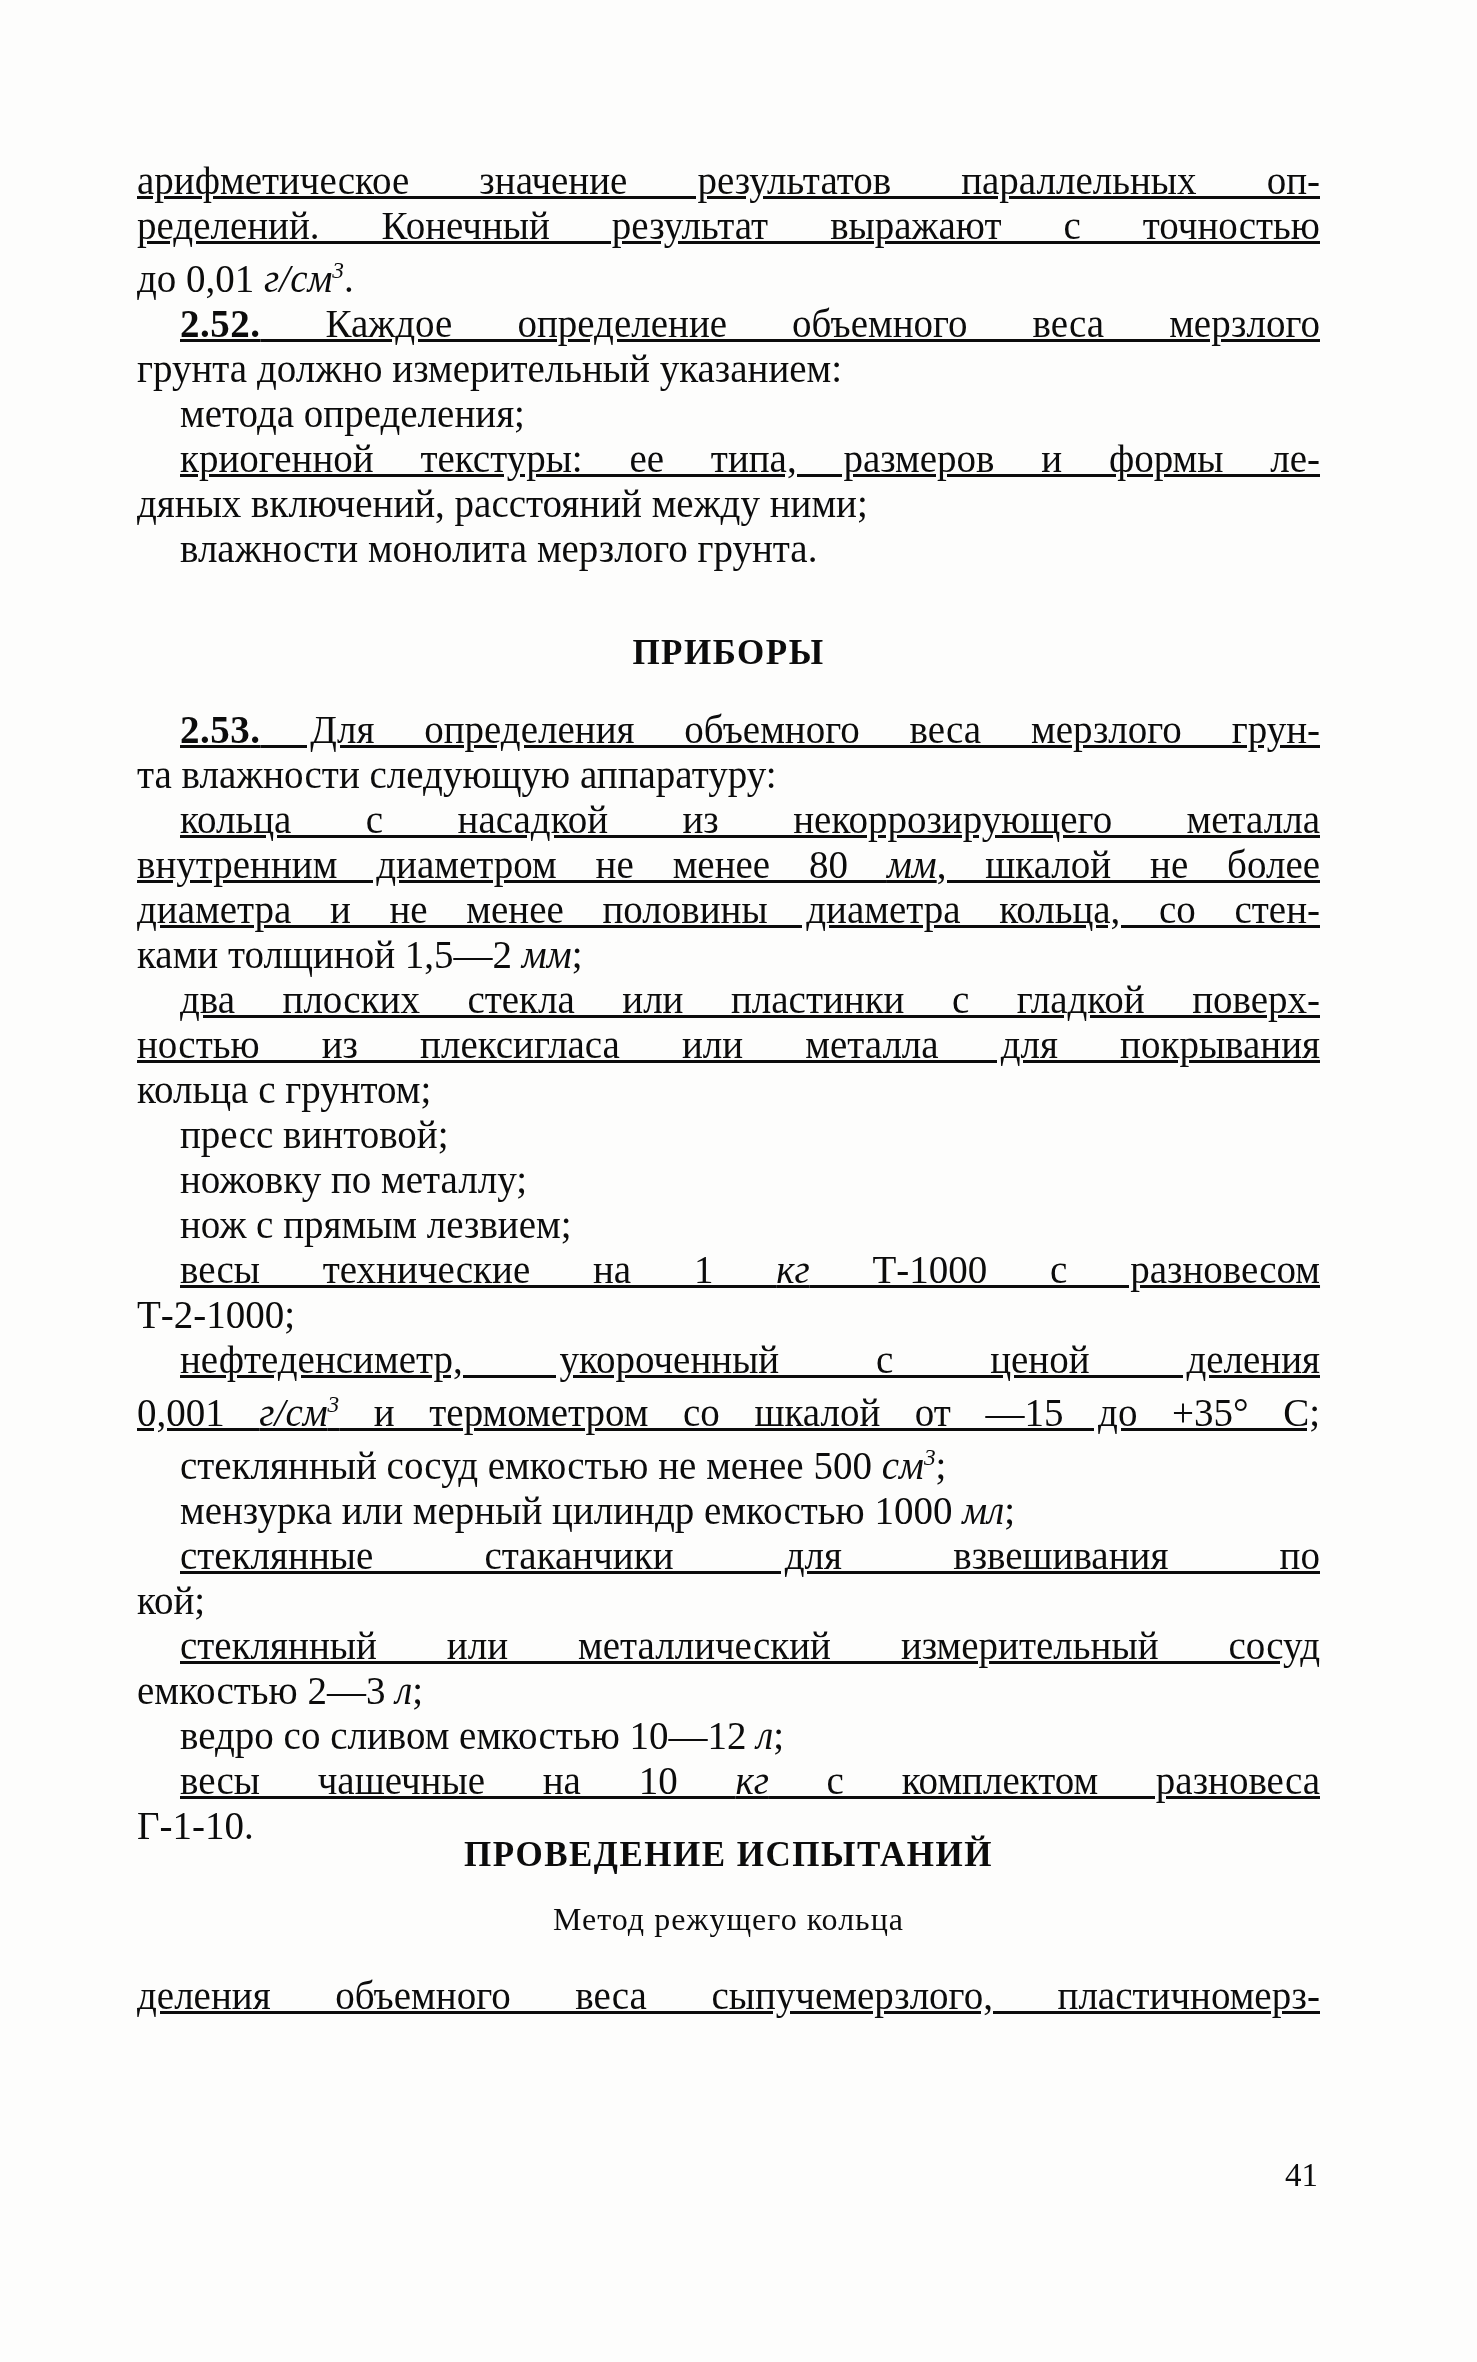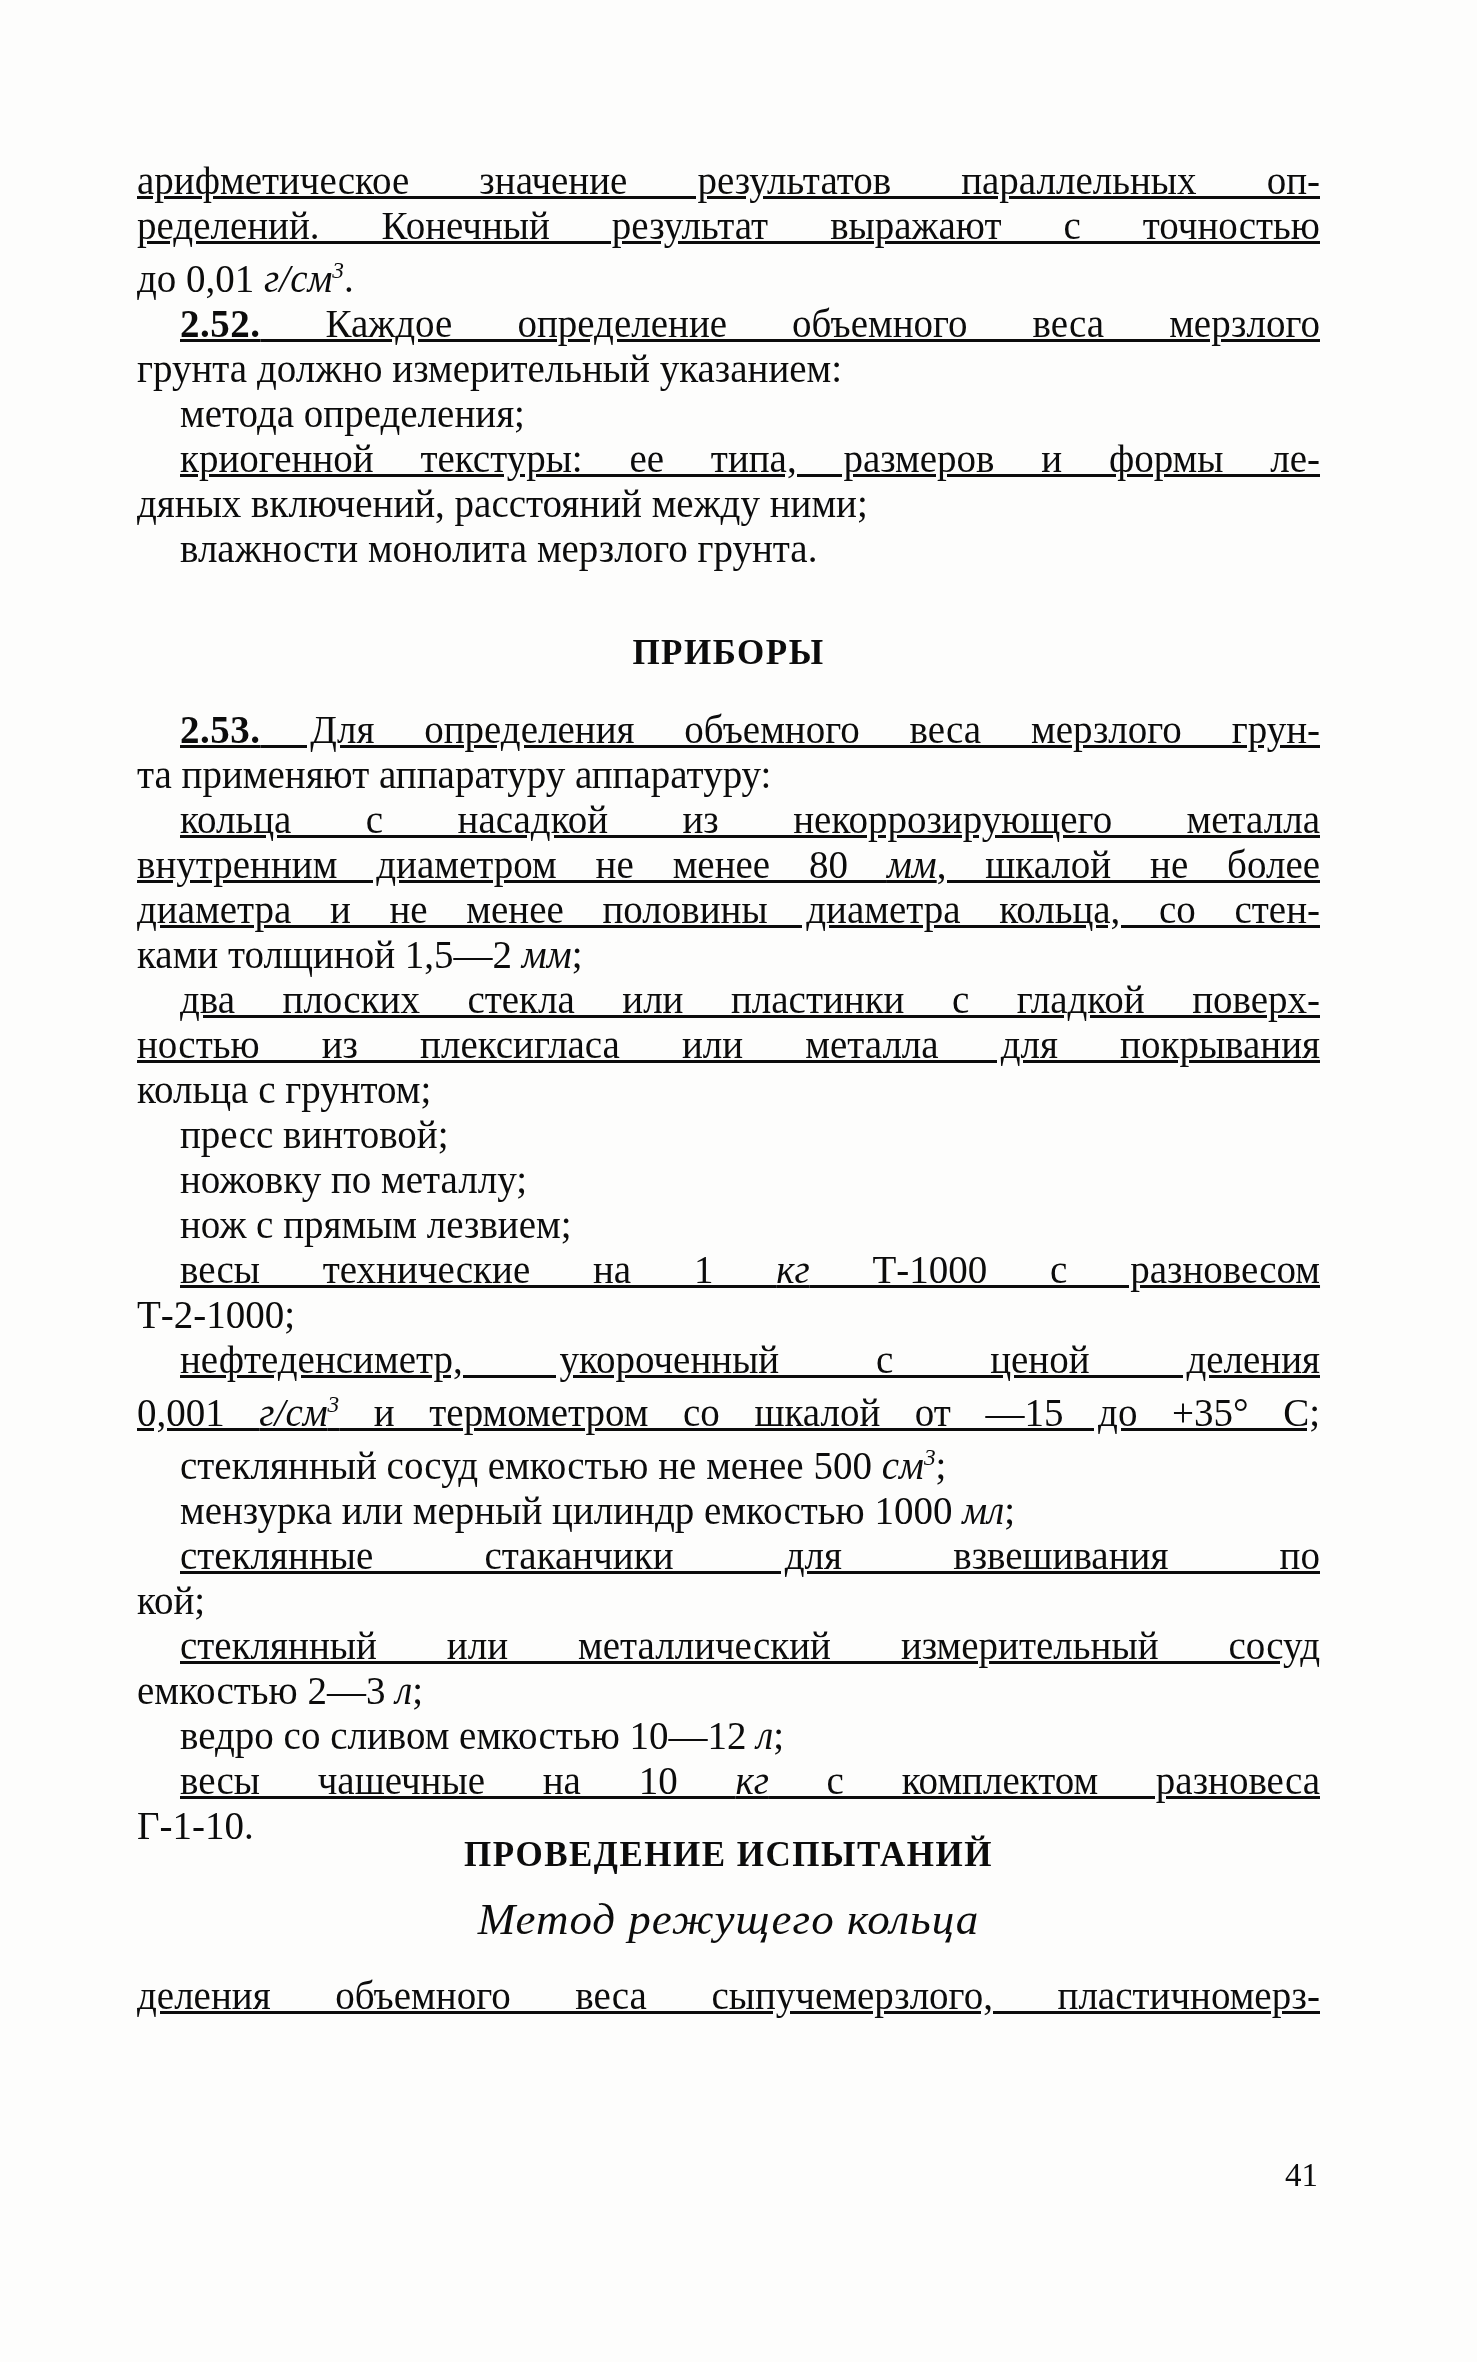--- a/index.html
+++ b/index.html
@@ -29,22 +29,21 @@
   .seg-isup { font-style: italic; font-size: 0.6em; vertical-align: 14px; }
   .heading {
     text-align: center;
     font-weight: bold;
     font-size: 35px;
     line-height: 40px;
     letter-spacing: 1.5px;
   }
   .subheading {
     text-align: center;
-    font-style: italic;
-    font-size: 45px;
+    font-size: 32px;
     line-height: 46px;
     letter-spacing: 1px;
   }
   
   [data-name="para-continuation"] { margin-top: 158px; }
   [data-name="heading-pribory"]   { margin-top: 62px; }
   [data-name="para-2-53"]         { margin-top: 34px; }
   [data-name="heading-provedenie"]{ margin-top: -13px; }
   [data-name="subheading-metod"]  { margin-top: 21px; }
   [data-name="para-2-54"]         { margin-top: 31px; }
@@ -69,21 +68,21 @@
         <div class="line indent fill" data-name="text-line"><span class="seg-b" data-name="text-segment">2.52.</span><span class="seg-n" data-name="text-segment"> Каждое определение объемного веса мерзлого</span></div>
         <div class="line" data-name="text-line"><span class="seg-n" data-name="text-segment">грунта должно измерительный указанием:</span></div>
         <div class="line indent" data-name="text-line"><span class="seg-n" data-name="text-segment">метода определения;</span></div>
         <div class="line indent fill" data-name="text-line"><span class="seg-n" data-name="text-segment">криогенной текстуры: ее типа, размеров и формы ле-</span></div>
         <div class="line" data-name="text-line"><span class="seg-n" data-name="text-segment">дяных включений, расстояний между ними;</span></div>
         <div class="line indent" data-name="text-line"><span class="seg-n" data-name="text-segment">влажности монолита мерзлого грунта.</span></div>
       </div>
       <div class="heading" data-name="heading-pribory">ПРИБОРЫ</div>
       <div class="para" data-name="para-2-53">
         <div class="line indent fill" data-name="text-line"><span class="seg-b" data-name="text-segment">2.53.</span><span class="seg-n" data-name="text-segment"> Для определения объемного веса мерзлого грун-</span></div>
-        <div class="line" data-name="text-line"><span class="seg-n" data-name="text-segment">та применяют аппаратуру аппаратуру:</span></div>
+        <div class="line" data-name="text-line"><span class="seg-n" data-name="text-segment">та влажности следующую аппаратуру:</span></div>
         <div class="line indent fill" data-name="text-line"><span class="seg-n" data-name="text-segment">кольца с насадкой из некоррозирующего металла</span></div>
         <div class="line fill" data-name="text-line"><span class="seg-n" data-name="text-segment">внутренним диаметром не менее 80 </span><span class="seg-i" data-name="text-segment">мм</span><span class="seg-n" data-name="text-segment">, шкалой не более</span></div>
         <div class="line fill" data-name="text-line"><span class="seg-n" data-name="text-segment">диаметра и не менее половины диаметра кольца, со стен-</span></div>
         <div class="line" data-name="text-line"><span class="seg-n" data-name="text-segment">ками толщиной 1,5—2 </span><span class="seg-i" data-name="text-segment">мм</span><span class="seg-n" data-name="text-segment">;</span></div>
         <div class="line indent fill" data-name="text-line"><span class="seg-n" data-name="text-segment">два плоских стекла или пластинки с гладкой поверх-</span></div>
         <div class="line fill" data-name="text-line"><span class="seg-n" data-name="text-segment">ностью из плексигласа или металла для покрывания</span></div>
         <div class="line" data-name="text-line"><span class="seg-n" data-name="text-segment">кольца с грунтом;</span></div>
         <div class="line indent" data-name="text-line"><span class="seg-n" data-name="text-segment">пресс винтовой;</span></div>
         <div class="line indent" data-name="text-line"><span class="seg-n" data-name="text-segment">ножовку по металлу;</span></div>
         <div class="line indent" data-name="text-line"><span class="seg-n" data-name="text-segment">нож с прямым лезвием;</span></div>

